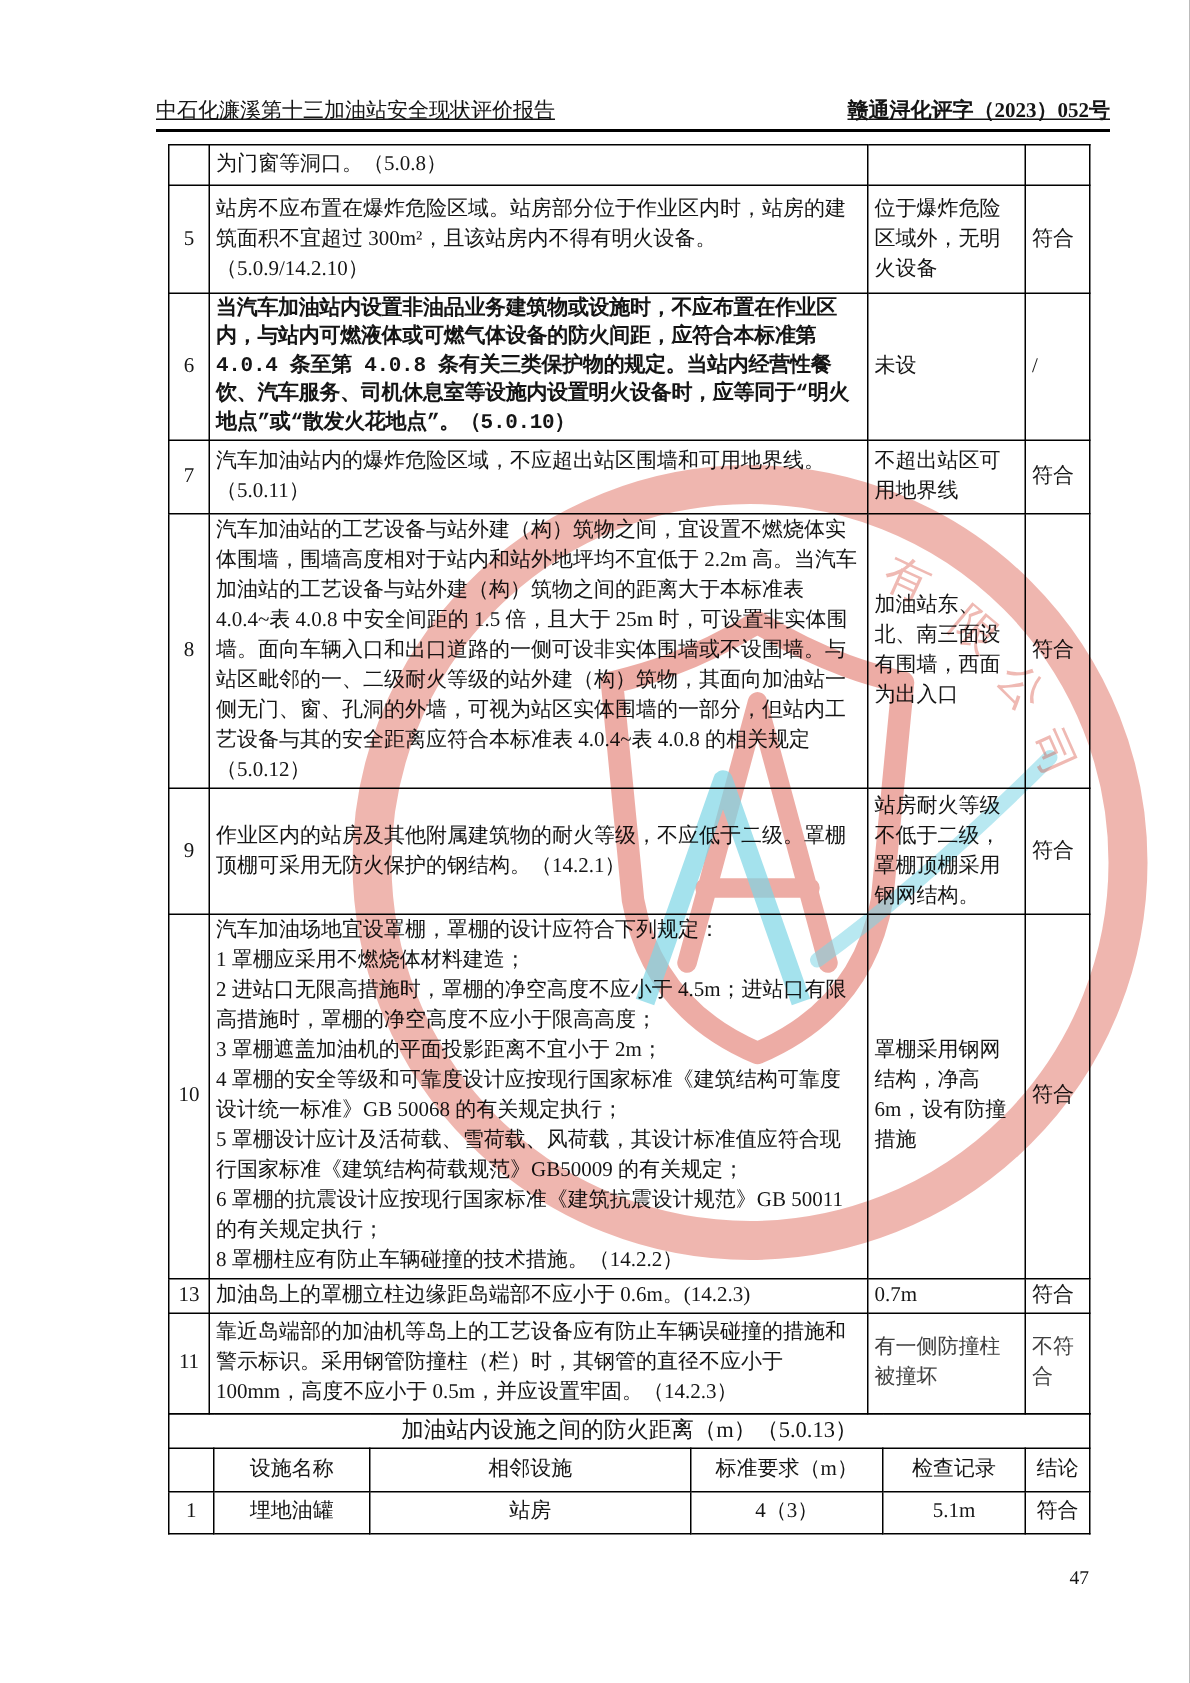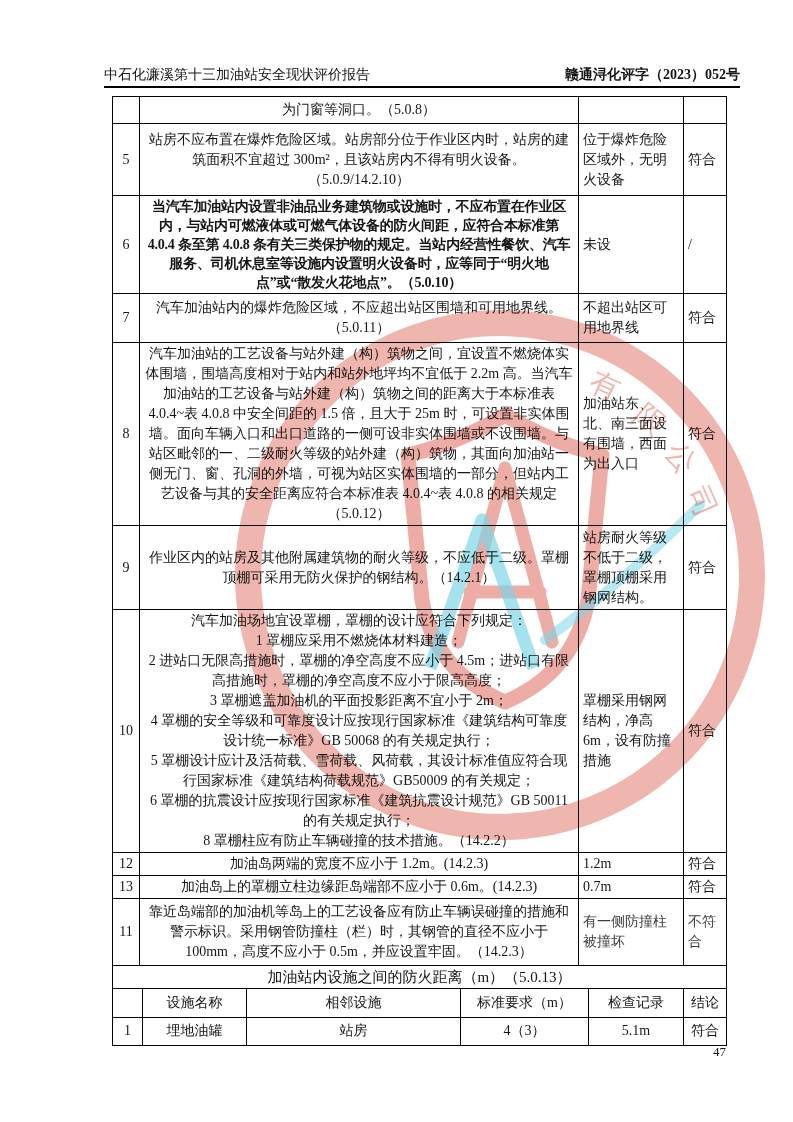--- a/index.html
+++ b/index.html
@@ -6,36 +6,36 @@
   .page{
     position:relative;width:793px;height:1122px;background:#ffffff;
     font-family:"Liberation Serif","DejaVu Serif",serif;color:#151515;
     overflow:hidden;margin:0 auto;
   }
   
   .hdr{
     position:absolute;left:104px;top:58px;width:636px;height:28px;
     border-bottom:2px solid #000;
     display:flex;justify-content:space-between;align-items:flex-end;
-    font-size:14px;line-height:22px;
+    font-size:14px;line-height:22px;text-decoration:underline;
   }
   .hdr .left{font-weight:normal;}
   .hdr .right{font-weight:bold;text-align:right;}
   
   .tblwrap{position:absolute;left:112px;top:96px;width:614px;}
   table{border-collapse:collapse;table-layout:fixed;width:614px;}
   td,th{
     border:1.5px solid #000;overflow:hidden;
     font-size:14px;line-height:20px;font-weight:normal;
     padding:1px 4px;vertical-align:middle;box-sizing:border-box;
   }
   td.no{text-align:center;padding:1px 1px;}
-  td.content{text-align:center;white-space:pre-line;}
+  td.content{text-align:left;white-space:pre-line;}
   td.rec,td.ccl{text-align:left;}
-  tr.boldrow td.content{font-weight:bold;line-height:19px;letter-spacing:-0.2px;}
+  tr.boldrow td.content{font-weight:bold;line-height:19px;letter-spacing:-0.2px;font-family:Liberation Mono, monospace;}
   .red{color:#404040;}
   .ft2{margin-top:-1.5px;}
   .ft2 td{text-align:center;}
   .ft2 .sectitle{font-size:15px;}
   
   .pageno{
     position:absolute;left:112px;top:1044px;width:614px;
     text-align:right;font-size:13px;
   }
   
@@ -111,26 +111,20 @@
 2 进站口无限高措施时，罩棚的净空高度不应小于 4.5m；进站口有限高措施时，罩棚的净空高度不应小于限高高度；
 3 罩棚遮盖加油机的平面投影距离不宜小于 2m；
 4 罩棚的安全等级和可靠度设计应按现行国家标准《建筑结构可靠度设计统一标准》GB 50068 的有关规定执行；
 5 罩棚设计应计及活荷载、雪荷载、风荷载，其设计标准值应符合现行国家标准《建筑结构荷载规范》GB50009 的有关规定；
 6 罩棚的抗震设计应按现行国家标准《建筑抗震设计规范》GB 50011 的有关规定执行；
 8 罩棚柱应有防止车辆碰撞的技术措施。（14.2.2）</td>
         <td class="rec">罩棚采用钢网结构，净高 6m，设有防撞措施</td>
         <td class="ccl">符合</td>
       </tr>
       <tr style="height:23px">
-        <td class="no">12</td>
-        <td class="content">加油岛两端的宽度不应小于 1.2m。(14.2.3)</td>
-        <td class="rec">1.2m</td>
-        <td class="ccl">符合</td>
-      </tr>
-      <tr style="height:23px">
         <td class="no">13</td>
         <td class="content">加油岛上的罩棚立柱边缘距岛端部不应小于 0.6m。(14.2.3)</td>
         <td class="rec">0.7m</td>
         <td class="ccl">符合</td>
       </tr>
       <tr style="height:67px">
         <td class="no">11</td>
         <td class="content">靠近岛端部的加油机等岛上的工艺设备应有防止车辆误碰撞的措施和警示标识。采用钢管防撞柱（栏）时，其钢管的直径不应小于 100mm，高度不应小于 0.5m，并应设置牢固。（14.2.3）</td>
         <td class="rec red">有一侧防撞柱被撞坏</td>
         <td class="ccl red">不符合</td>

